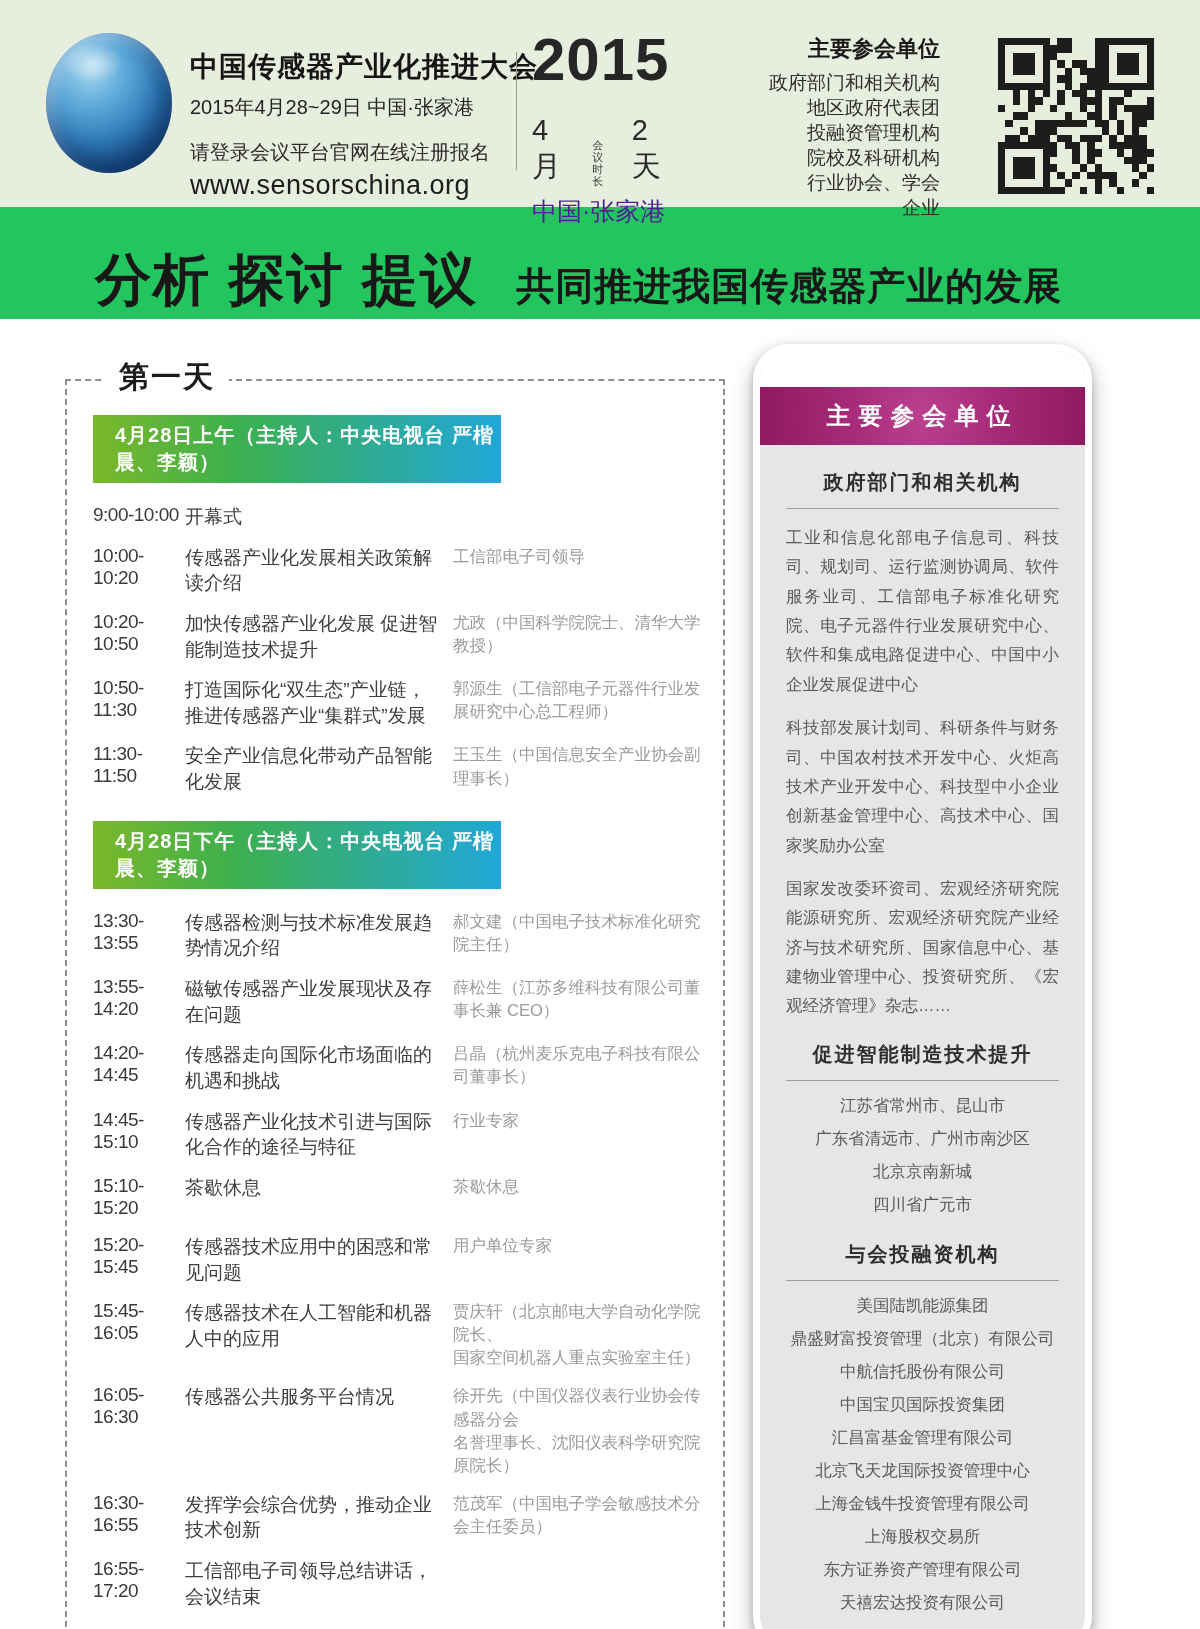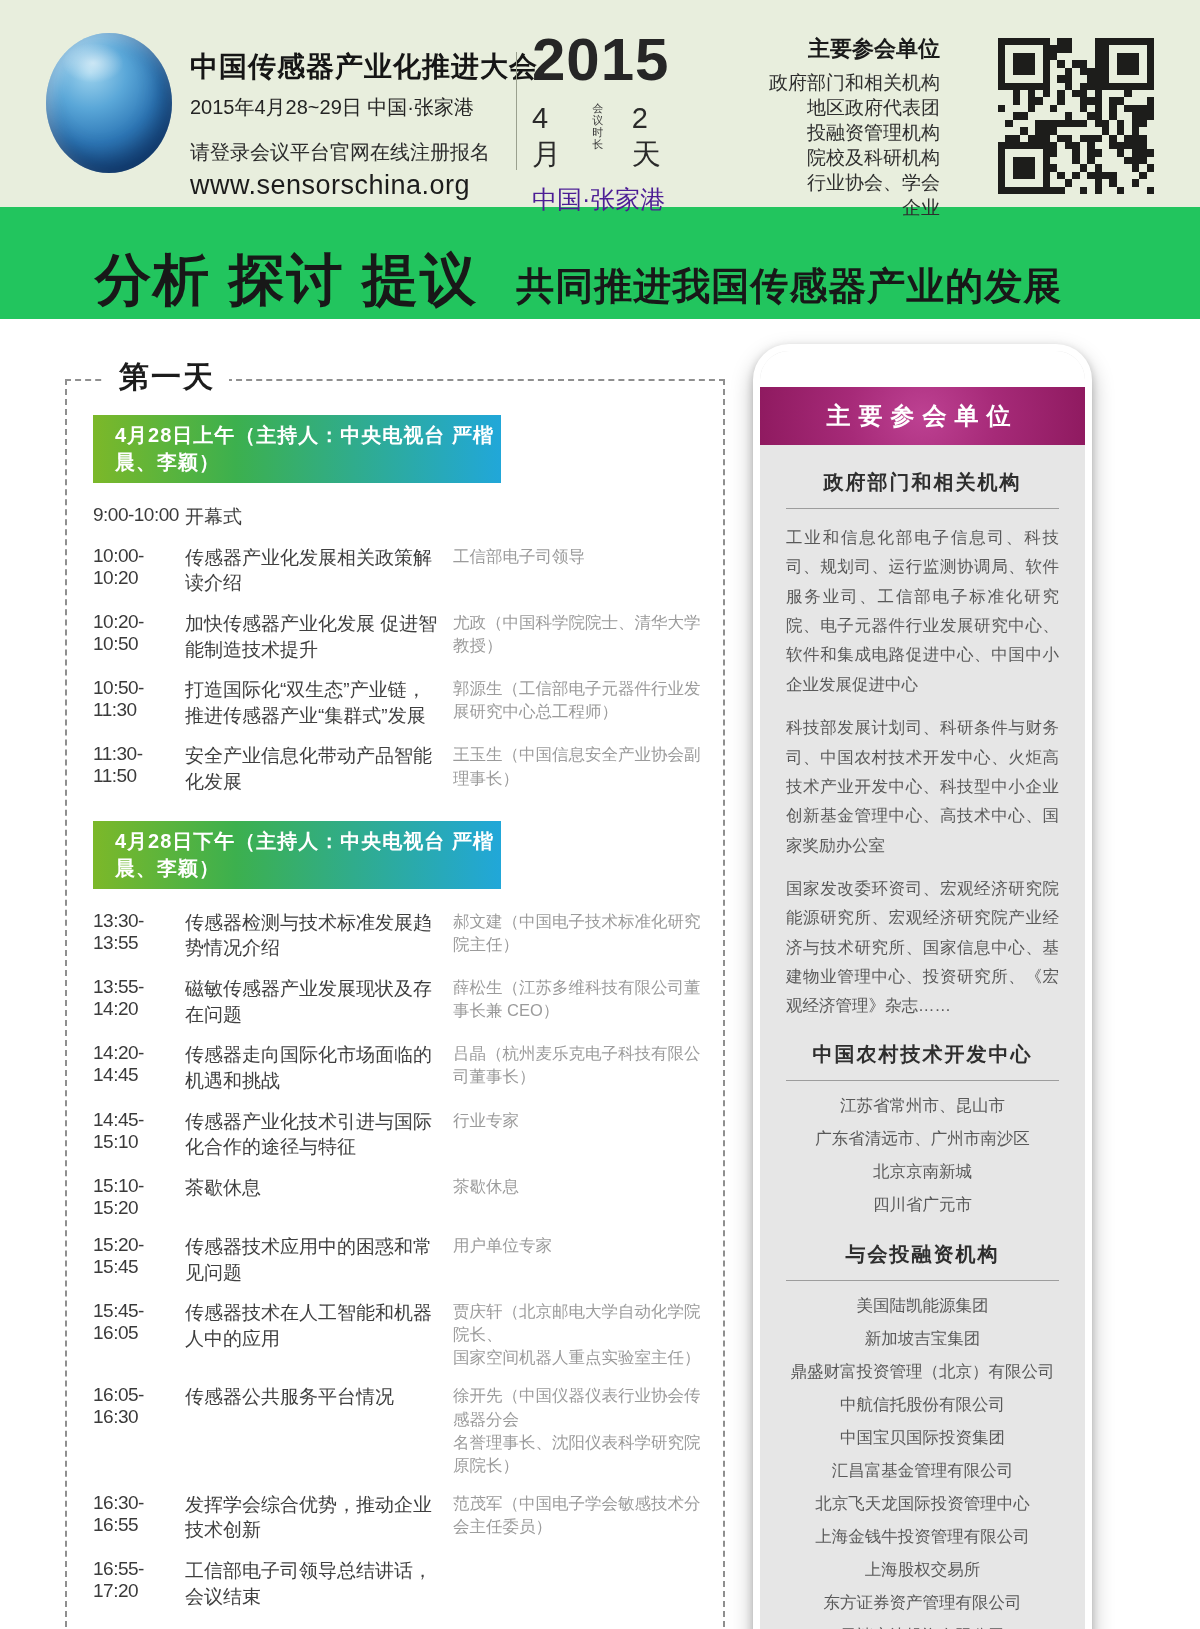--- a/index.html
+++ b/index.html
@@ -15,21 +15,21 @@
   .globe:after { content:""; position:absolute; left:16px; top:10px; width:62px; height:40px; border-radius:50%;
     background:radial-gradient(ellipse at center, rgba(255,255,255,.55), rgba(255,255,255,0) 70%); }
   .brand { position:absolute; left:190px; top:48px; }
   .brand-title { font-size:28px; font-weight:bold; color:#151515; letter-spacing:1px; }
   .brand-date { font-size:20px; color:#242424; margin-top:8px; }
   .brand-reg { font-size:20px; color:#2c2c2c; margin-top:18px; }
   .brand-site { font-size:27px; color:#1c1c1c; margin-top:4px; letter-spacing:.5px; }
   .top-vline { position:absolute; left:516px; top:52px; height:118px; width:1px; background:#9aa08e; }
   .when { position:absolute; left:532px; top:30px; width:140px; }
   .year { font-size:60px; font-weight:800; color:#262626; letter-spacing:1px; line-height:1; }
-  .monthrow { display:flex; align-items:flex-start; gap:20px; margin-top:12px; color:#2a2a2a; }
+  .monthrow { display:flex; align-items:flex-end; gap:20px; margin-top:24px; color:#2a2a2a; }
   .monthrow .big { font-size:29px; }
   .small-stack { display:inline-flex; flex-direction:column; font-size:11px; line-height:12px; color:#3a3a3a; }
   .loc { font-size:25px; color:#4c1d95; margin-top:8px; white-space:nowrap; }
   .units { position:absolute; right:260px; top:34px; text-align:right; width:240px; }
   .units-title { font-size:22px; font-weight:bold; color:#1a1a1a; margin-bottom:6px; }
   .unit-line { font-size:19px; color:#2e2e2e; line-height:25px; }
   .qr { position:absolute; right:46px; top:38px; width:156px; height:156px; }
   .qr svg { width:156px; height:156px; display:block; }
 
   
@@ -471,38 +471,37 @@
         <div class="card-banner">主要参会单位</div>
         <div class="card-body">
           <h3>政府部门和相关机构</h3>
 
             <p class="just">工业和信息化部电子信息司、科技司、规划司、运行监测协调局、软件服务业司、工信部电子标准化研究院、电子元器件行业发展研究中心、软件和集成电路促进中心、中国中小企业发展促进中心</p>
 
             <p class="just">科技部发展计划司、科研条件与财务司、中国农村技术开发中心、火炬高技术产业开发中心、科技型中小企业创新基金管理中心、高技术中心、国家奖励办公室</p>
 
             <p class="just">国家发改委环资司、宏观经济研究院能源研究所、宏观经济研究院产业经济与技术研究所、国家信息中心、基建物业管理中心、投资研究所、《宏观经济管理》杂志……</p>
 
-          <h3>中国农村技术开发中心</h3>
+          <h3>促进智能制造技术提升</h3>
           <div>
 
               <div class="cline">江苏省常州市、昆山市</div>
 
               <div class="cline">广东省清远市、广州市南沙区</div>
 
               <div class="cline">北京京南新城</div>
 
               <div class="cline">四川省广元市</div>
 
           </div>
           <h3>与会投融资机构</h3>
           <div>
 
               <div class="cline">美国陆凯能源集团</div>
 
-              <div class="cline">新加坡吉宝集团</div>
 
               <div class="cline">鼎盛财富投资管理（北京）有限公司</div>
 
               <div class="cline">中航信托股份有限公司</div>
 
               <div class="cline">中国宝贝国际投资集团</div>
 
               <div class="cline">汇昌富基金管理有限公司</div>
 
               <div class="cline">北京飞天龙国际投资管理中心</div>

